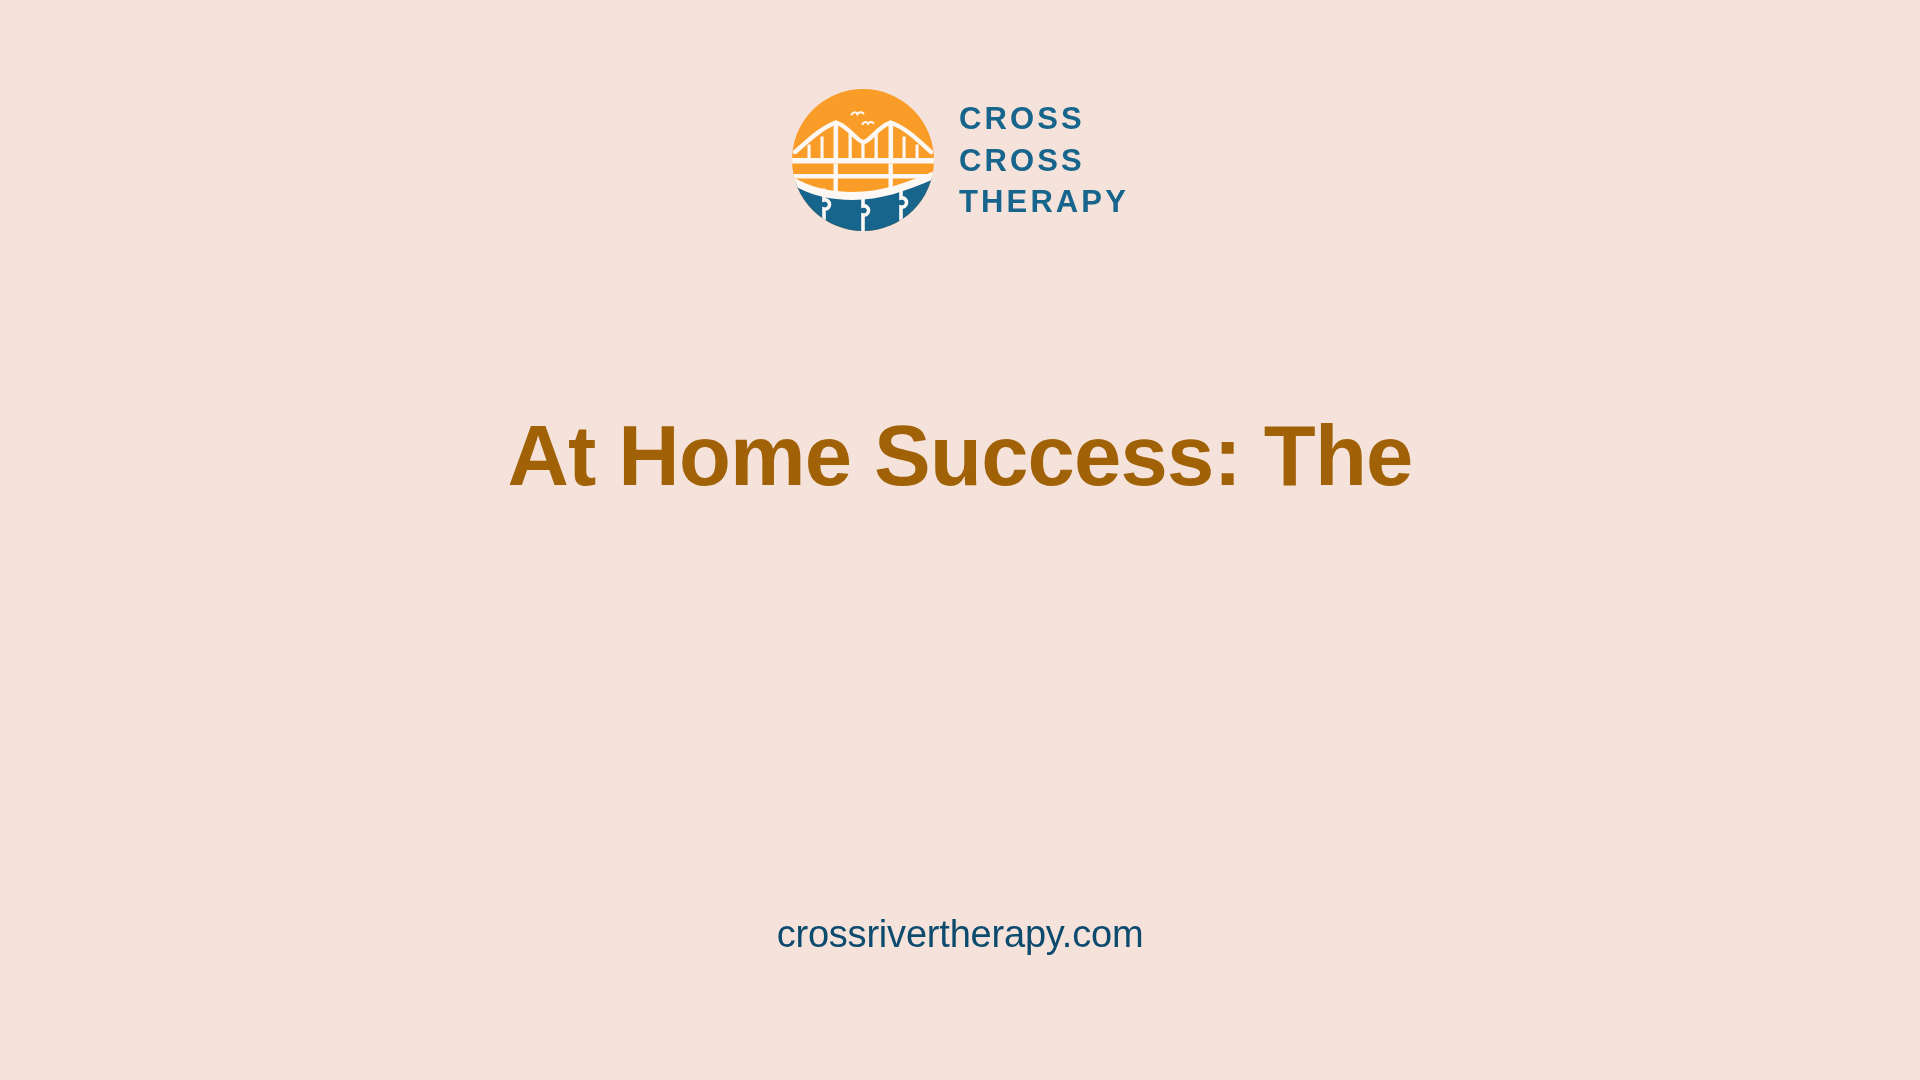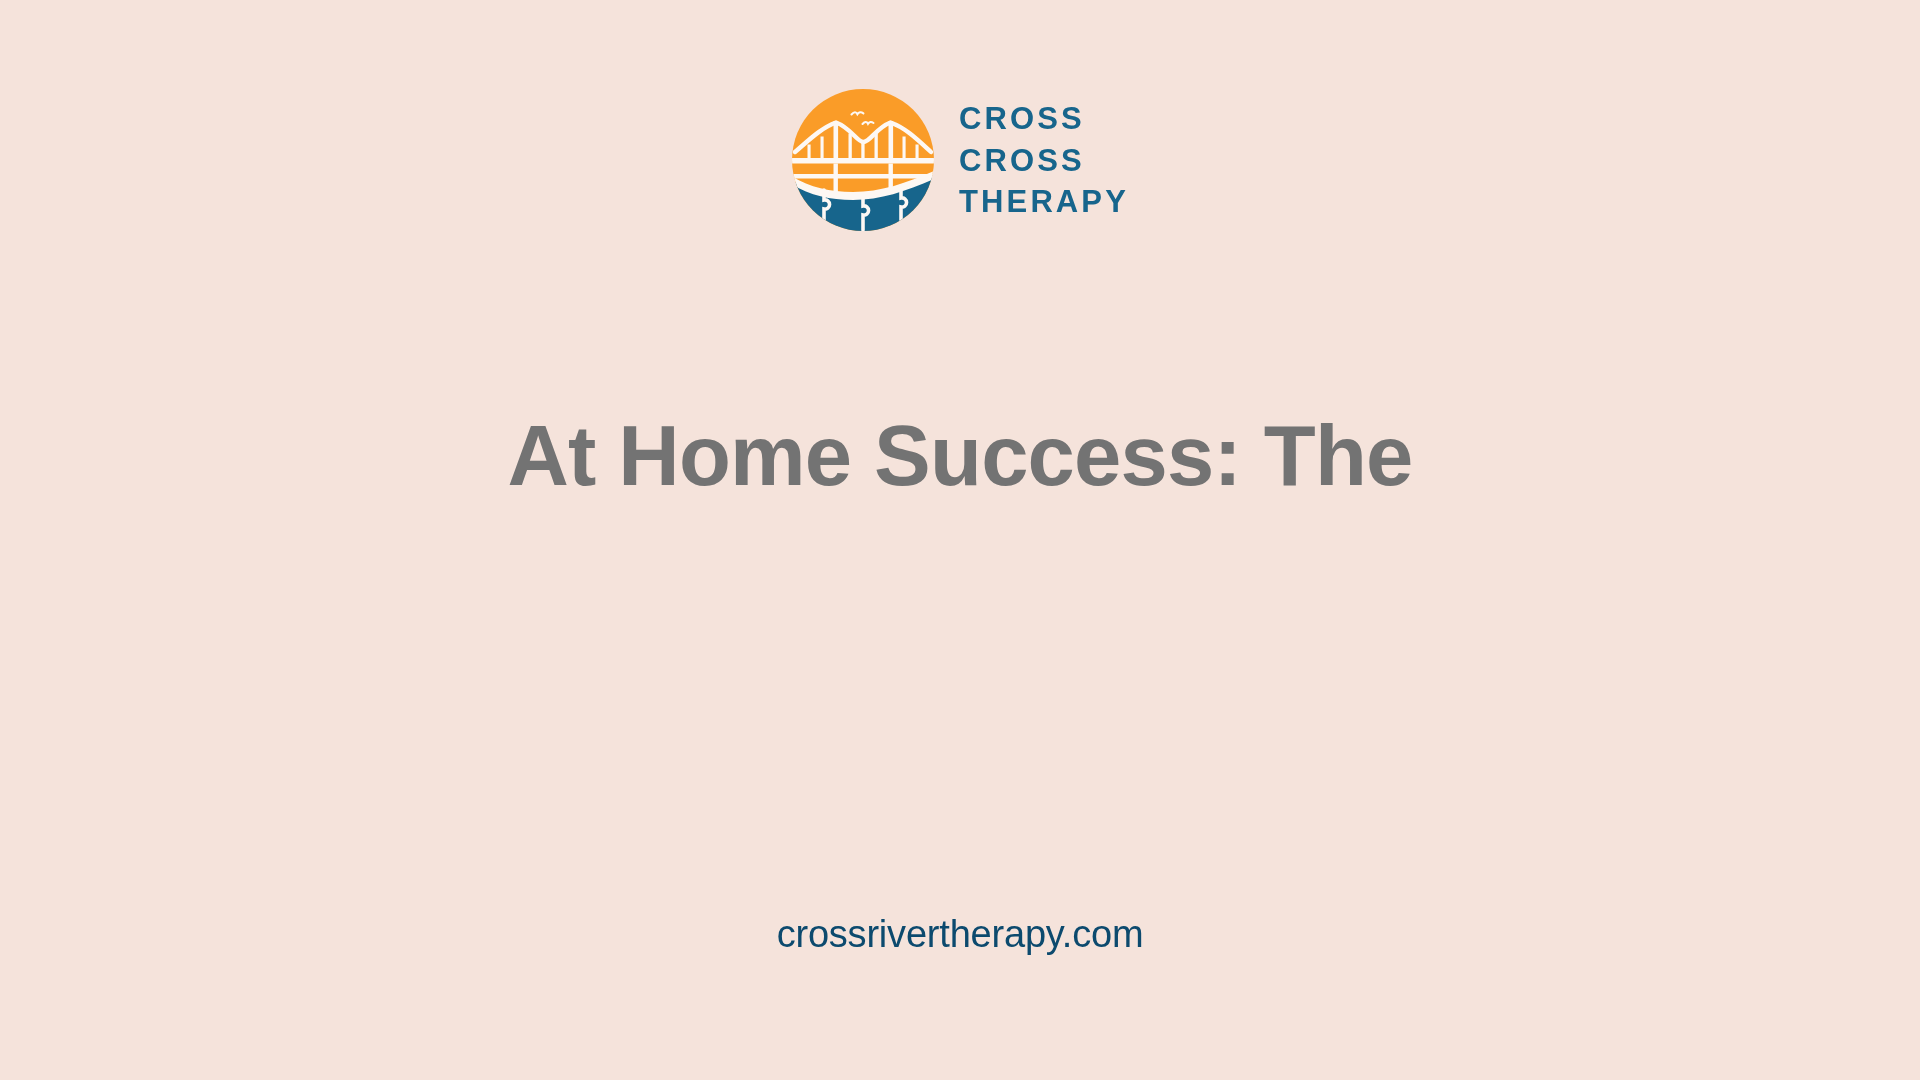--- a/index.html
+++ b/index.html
@@ -62,21 +62,21 @@
   }
 
   
   .headline {
     position: absolute;
     left: 50%;
     top: 412px;
     transform: translateX(-50%);
     width: 1200px;
     text-align: center;
-    color: #737373;
+    color: #a16207;
     font-family: "Liberation Sans", sans-serif;
     font-weight: 700;
     font-size: 85px;
     line-height: 1.035;
     letter-spacing: -0.8px;
     margin: 0;
   }
   .headline .hl-line {
     display: block;
     white-space: nowrap;

